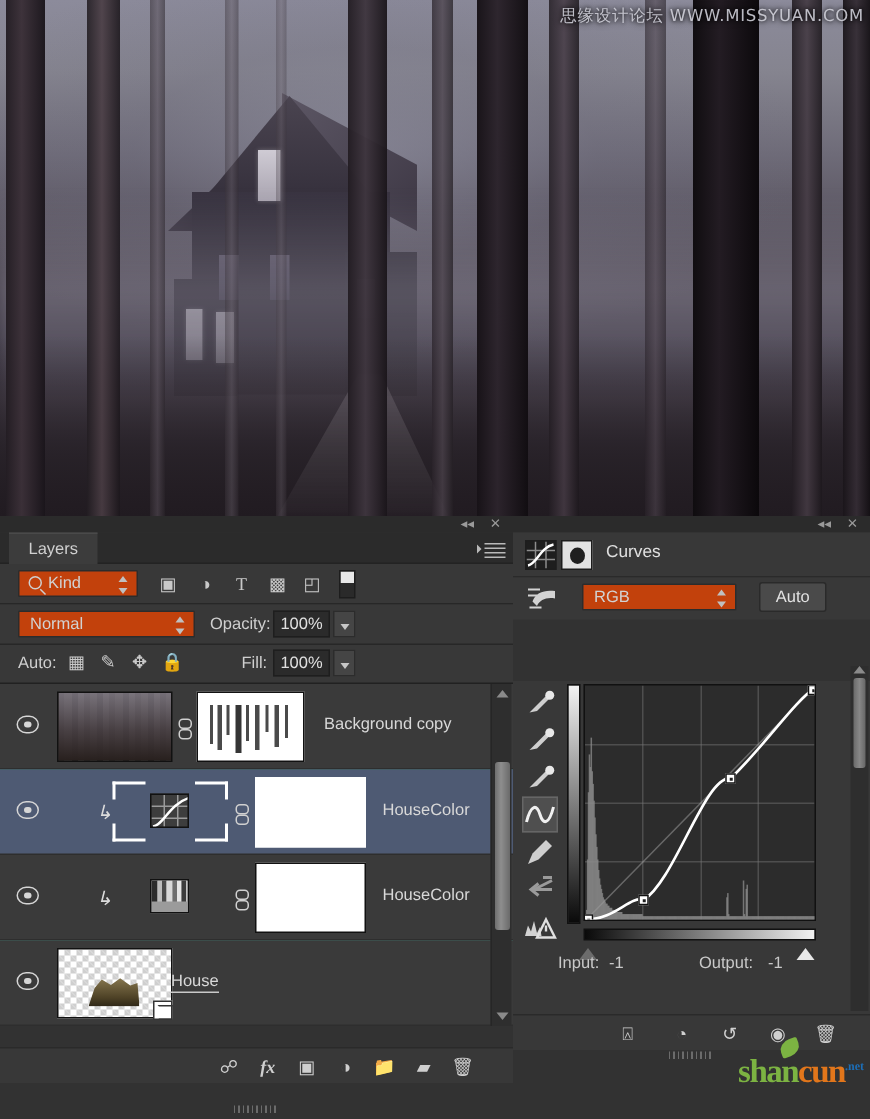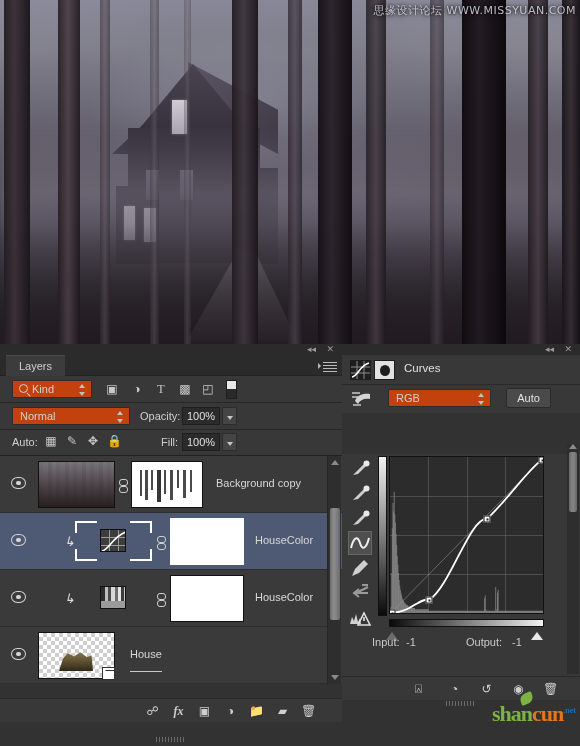--- a/index.html
+++ b/index.html
@@ -565,21 +565,21 @@
         <div class="eye">
             <div class="o"></div>
             <div class="p"></div>
           </div>
         <div class="thumb checker" style="left:38px;top:5px;width:77px;height:47px;">
           <div style="position:absolute;left:20px;top:18px;width:34px;height:20px;
                       background:linear-gradient(180deg,#8a7a52,#4e4226 70%,#2f2717);
                       clip-path:polygon(12% 38%,26% 10%,44% 28%,62% 6%,82% 30%,96% 22%,100% 100%,0% 100%);"></div>
         </div>
         <div class="smartbadge" style="left:102px;top:40px;"></div>
-        <div class="layer-name" style="left:130px;top:21px;border-bottom:1px solid #c9c9c9;padding-bottom:11px;">House</div>
+        <div class="layer-name" style="left:114px;top:21px;border-bottom:1px solid #c9c9c9;padding-bottom:1px;">House</div>
       </div>
     </div>
 
     <div id="layers-scroll">
       <div class="arr up"></div>
       <div class="thumbbar"></div>
       <div class="arr dn"></div>
     </div>
 
     <div class="panel-foot">

